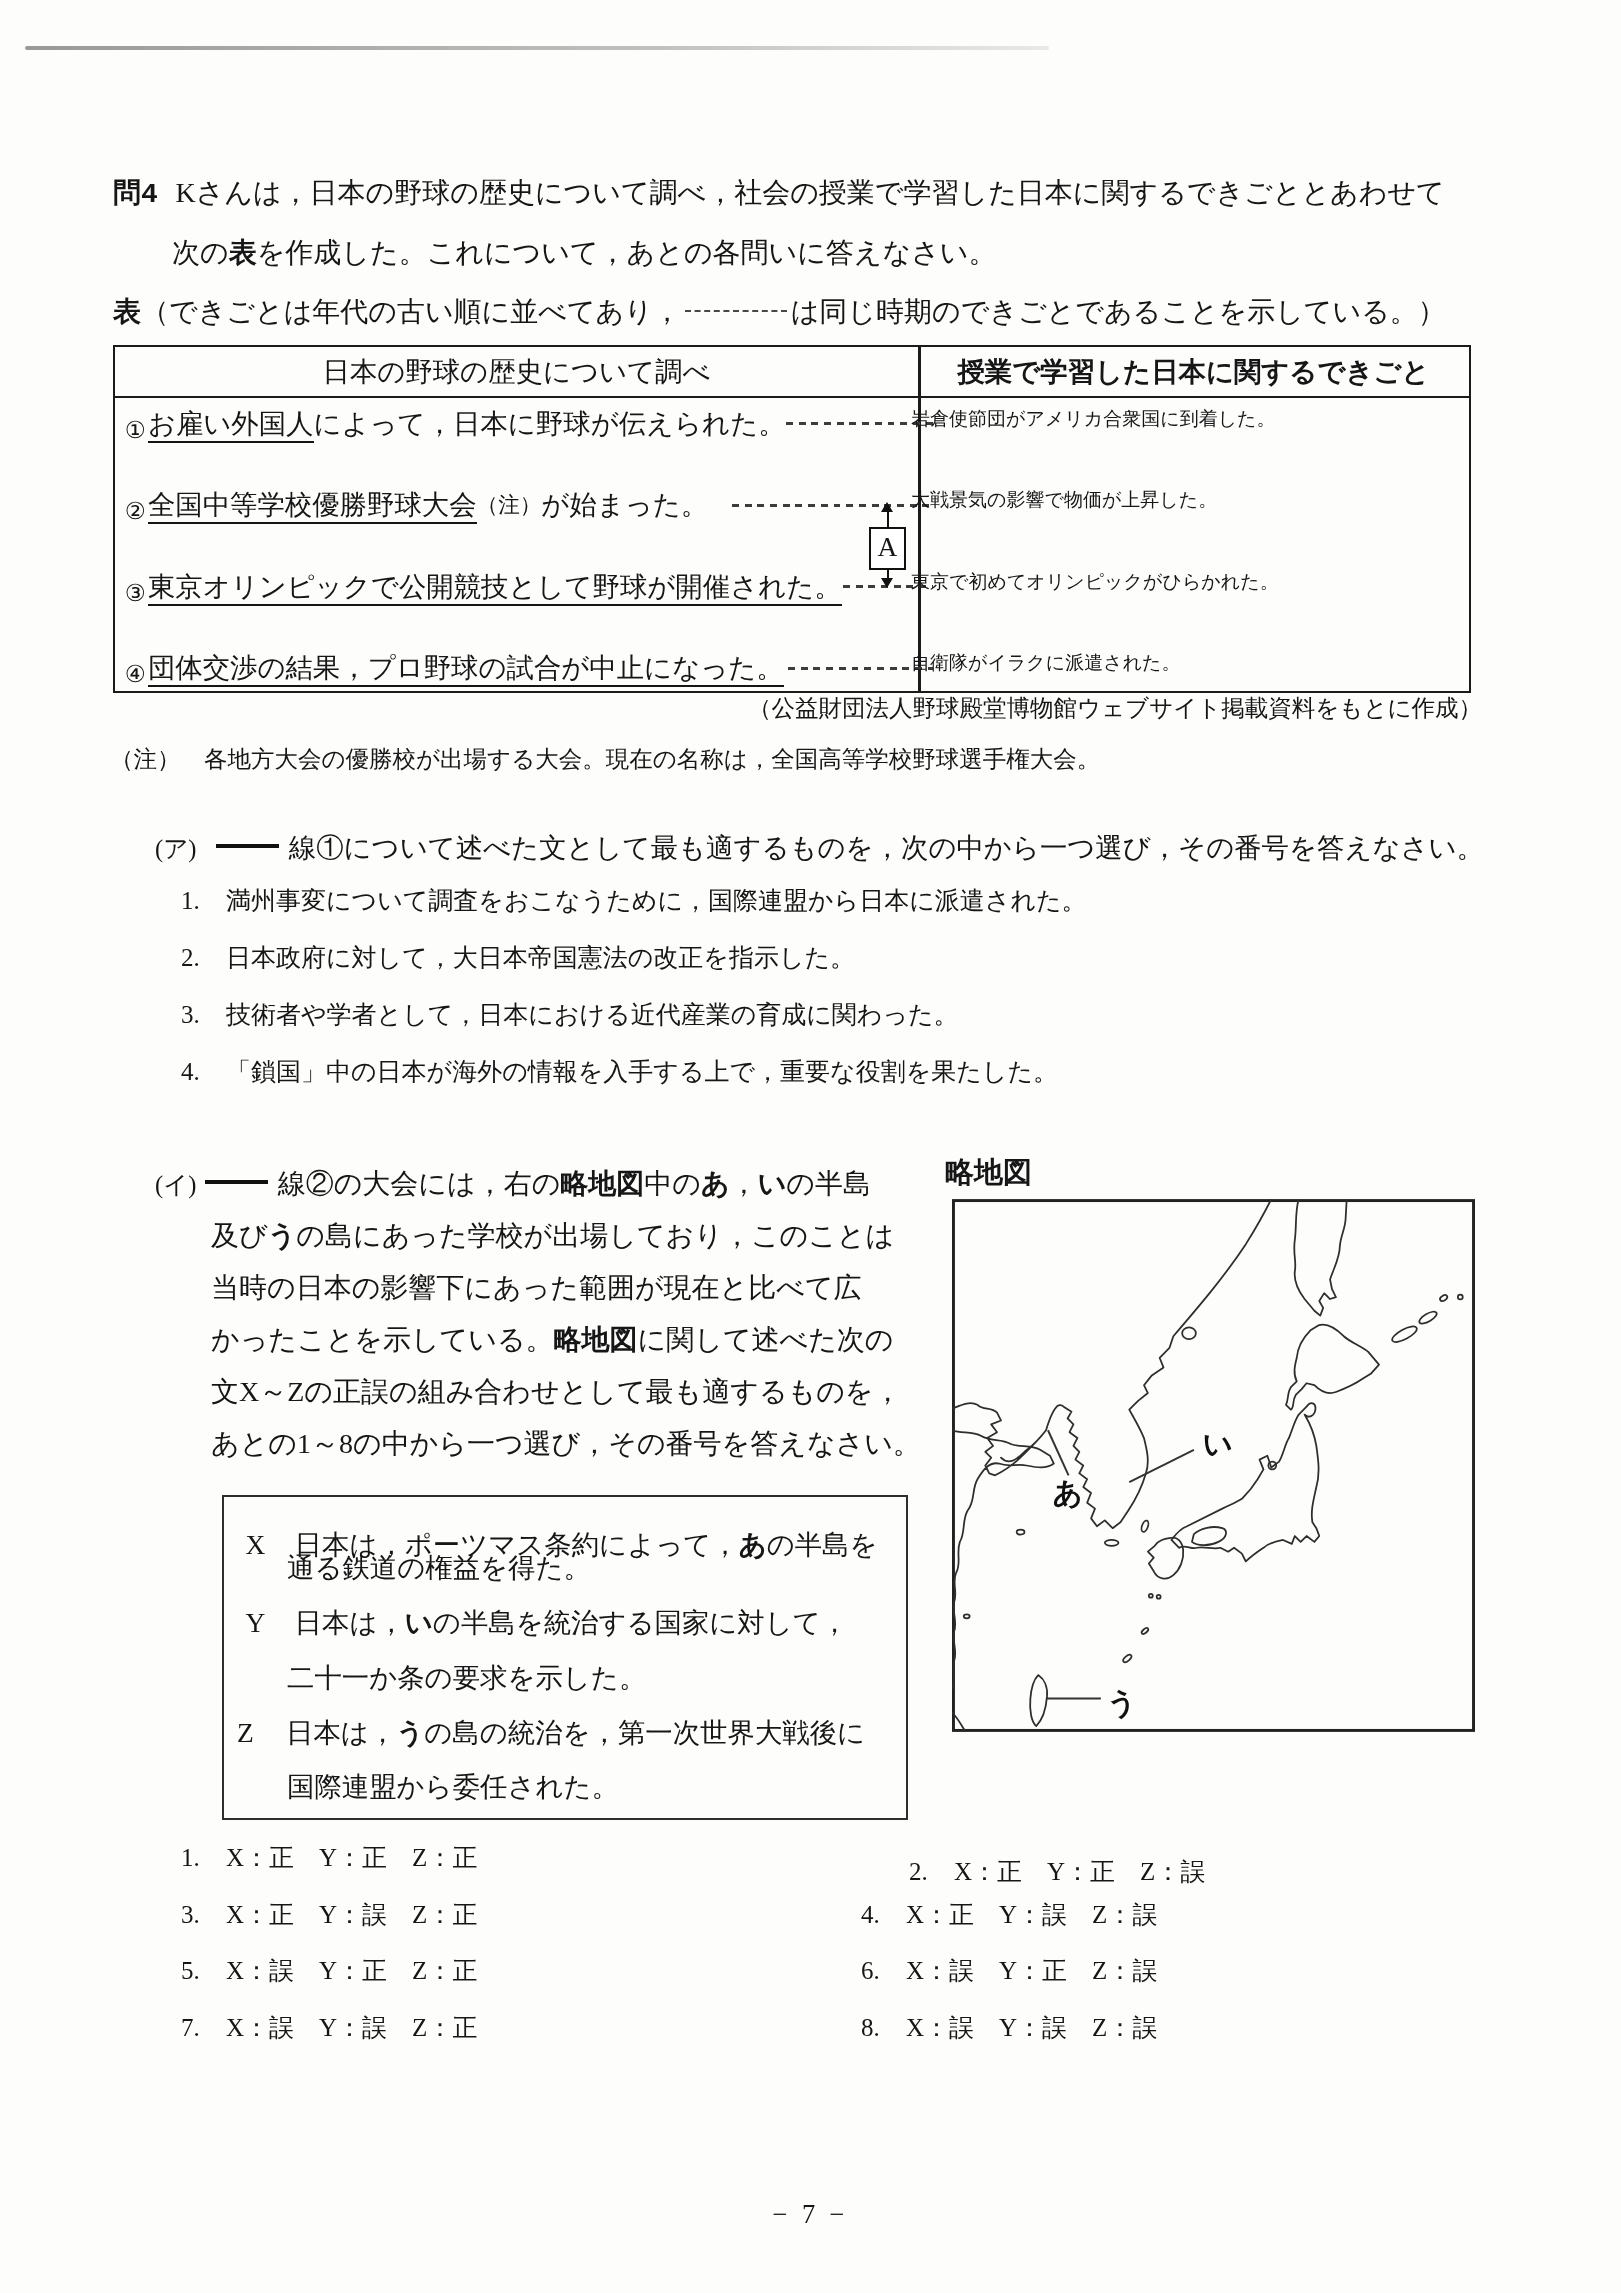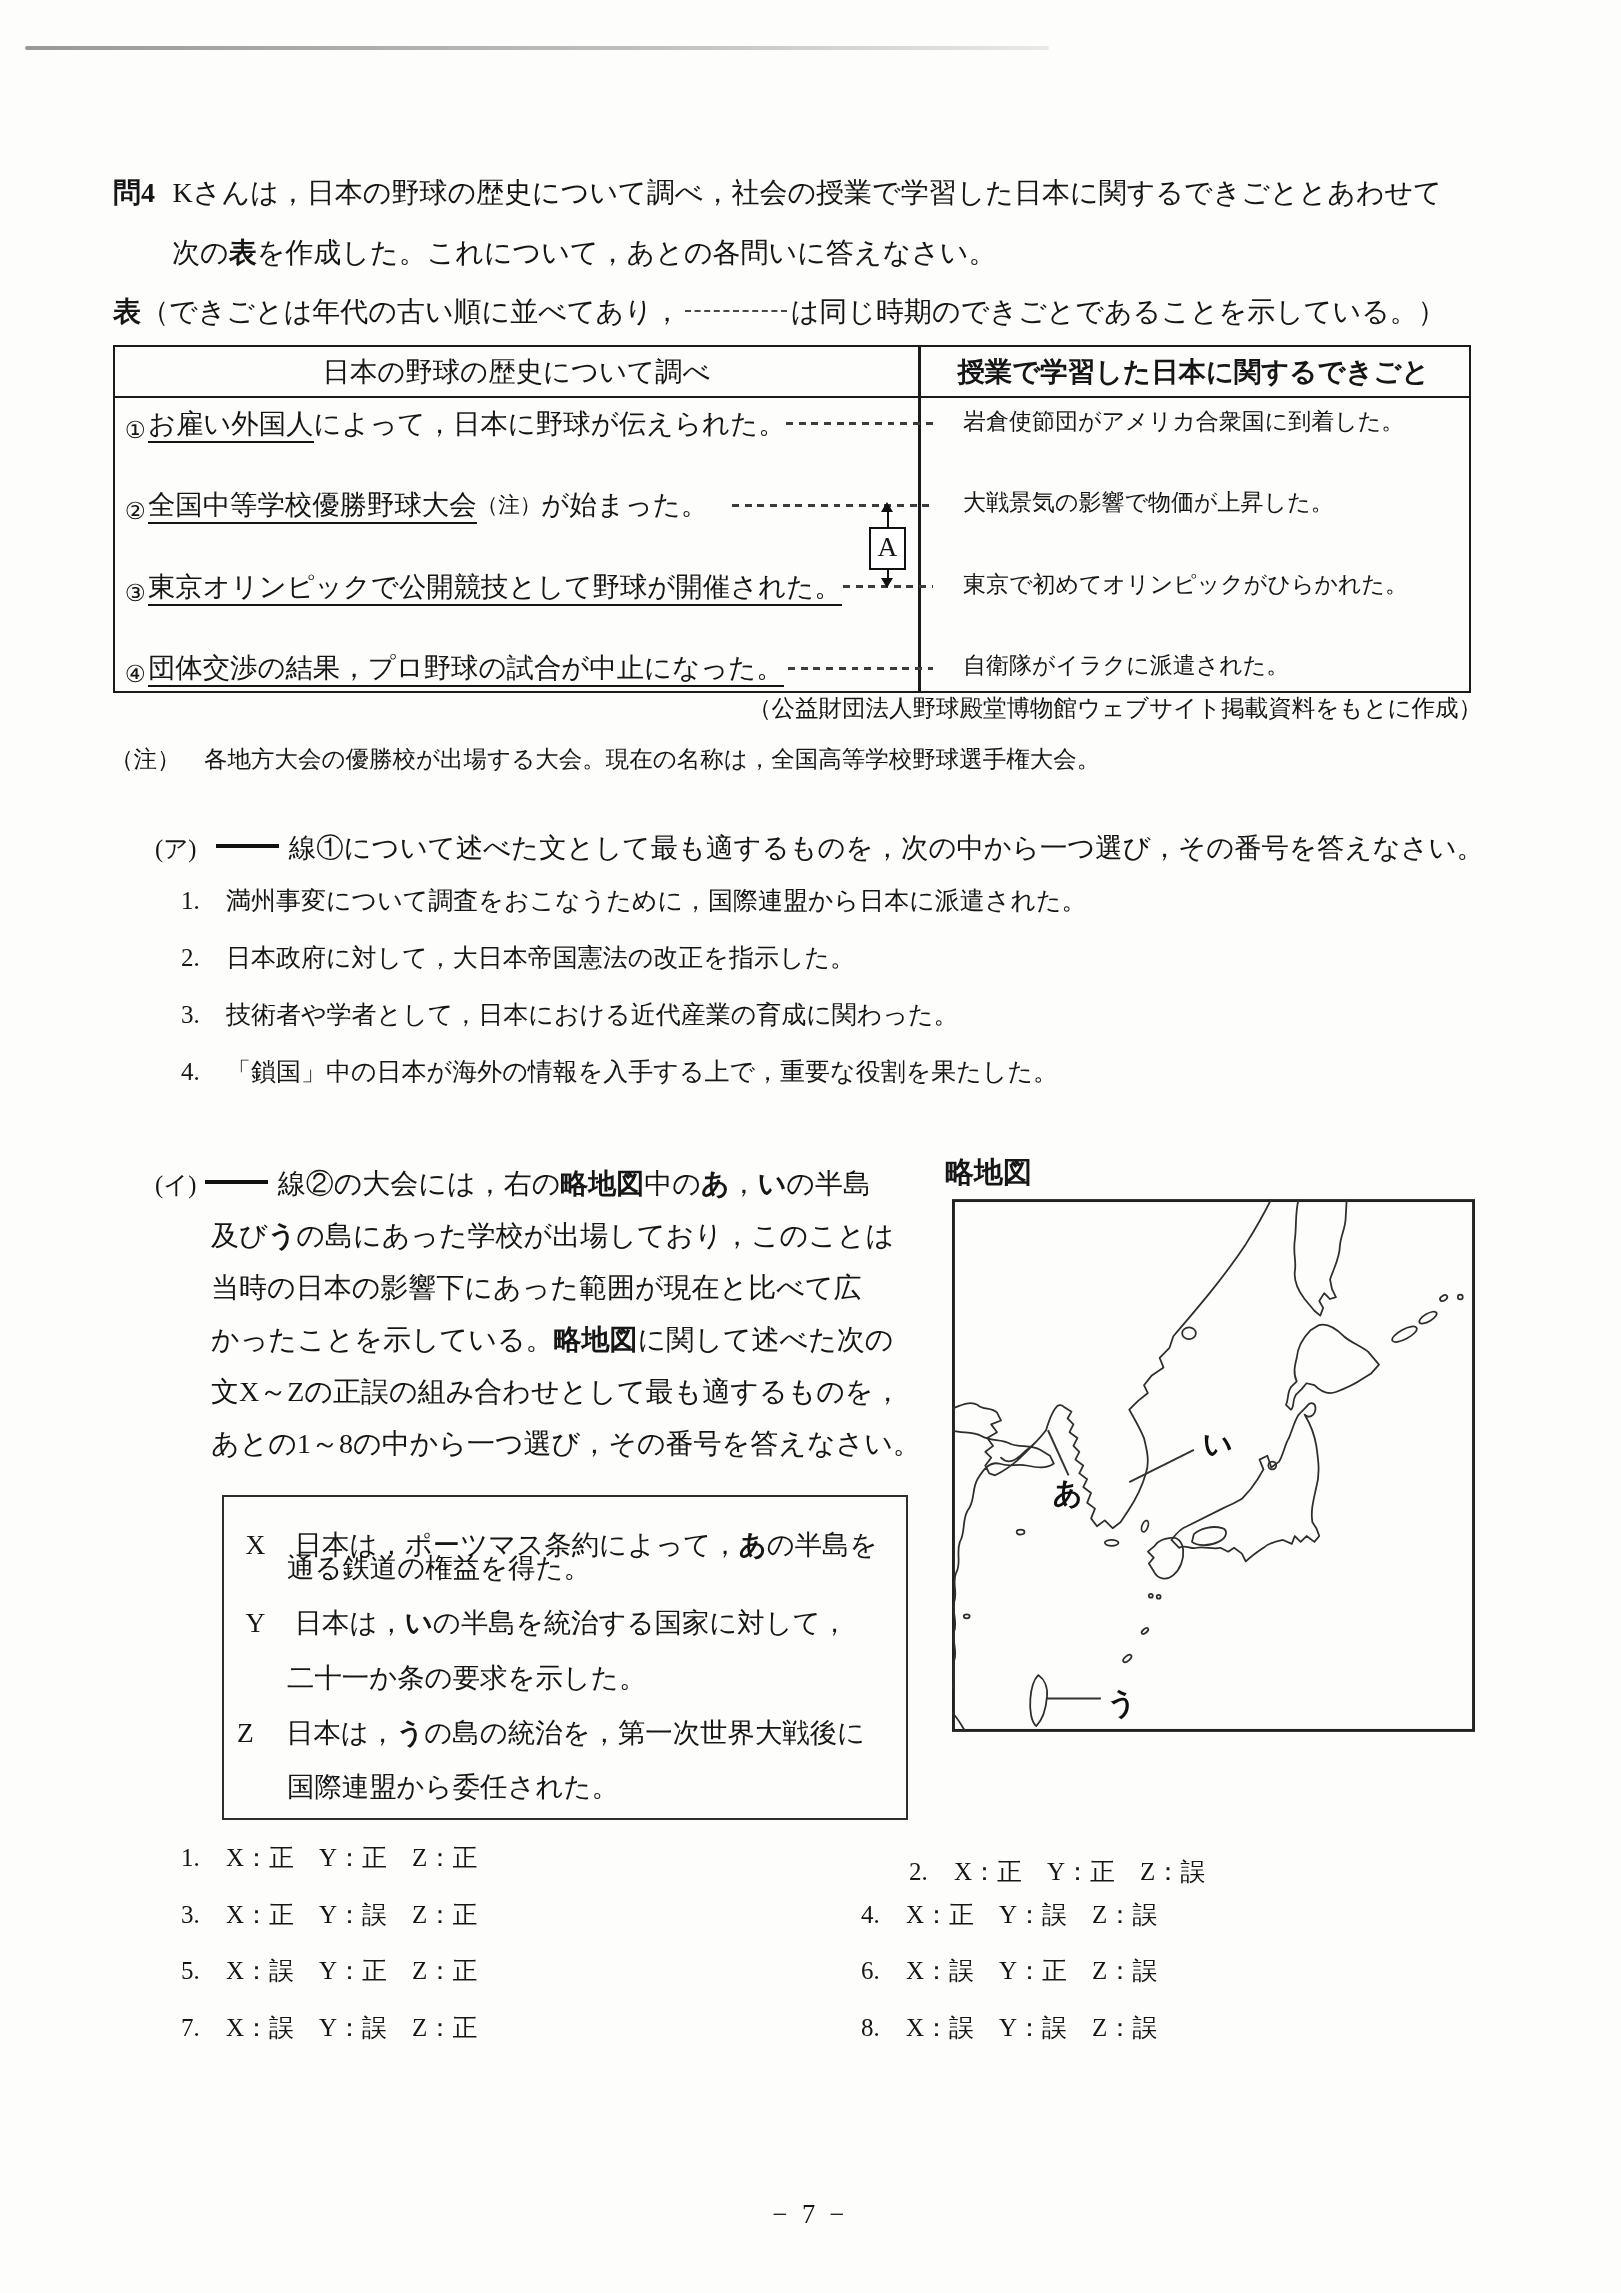--- a/index.html
+++ b/index.html
@@ -1,36 +1,36 @@
 <!DOCTYPE html>
 <html><head>
 <meta charset="utf-8">
 <style>
   html,body{margin:0;padding:0;background:#e8e8e8;}
   .page{position:relative;width:1621px;height:2294px;background:#fdfdfc;overflow:hidden;
         font-family:"Liberation Serif","DejaVu Serif",serif;color:#161616;}
   .abs{position:absolute;white-space:nowrap;}
-  .g{font-family:Liberation Serif, serif;font-weight:bold;}
+  .g{font-family:Liberation Mono, monospace;font-weight:bold;}
   .fs29{font-size:28px;line-height:39px;}
   .fs28{font-size:27.4px;line-height:35px;}
   .fs24{font-size:23.5px;line-height:29px;}
   .marker{font-size:24.5px;margin-right:15.7px;}
   .num-circ{font-size:23.5px;position:relative;top:4.9px;margin-right:2px;}
   .note-small{font-size:21.6px;position:relative;top:-2px;}
   .ul{border-bottom:2.9px solid #151515;padding-bottom:2px;}
   .capdash{display:inline-block;width:102px;height:0;border-top:2.9px dashed #474747;vertical-align:8.8px;margin:0 3.9px;}
   .ldash{display:inline-block;width:63px;height:3.9px;background:#111;vertical-align:8.8px;margin:0 9.8px 0 3.9px;}
   .rowdash{position:absolute;height:2.9px;z-index:1;
      background:repeating-linear-gradient(to right,#3c3c3c 0 6.9px,transparent 6.9px 12.7px);}
   .tbl{position:absolute;left:113px;top:345px;width:1354px;height:344px;border:2.9px solid #1b1b1b;}
   .tbl-head{position:absolute;left:0;top:0;width:100%;height:49px;border-bottom:2.9px solid #1b1b1b;}
   .th{position:absolute;top:6.9px;font-size:27.4px;text-align:center;}
   .tdivider{position:absolute;left:803px;top:0;width:2.5px;height:100%;background:#1b1b1b;}
   .trow-left{position:absolute;left:9.8px;font-size:27.4px;white-space:nowrap;z-index:2;}
-  .trow-right{position:absolute;left:848px;font-size:23px;white-space:nowrap;z-index:2;background:transparent;text-align:center;}
+  .trow-right{position:absolute;left:796px;font-size:19px;white-space:nowrap;z-index:2;background:transparent;text-align:center;}
   .arrow-line{position:absolute;left:5.9px;top:5.9px;width:2.5px;height:71px;background:#111;}
   .ah{position:absolute;width:0;height:0;border-left:6.9px solid transparent;border-right:6.9px solid transparent;}
   .ah-up{top:-2px;left:0;border-bottom:10.8px solid #111;}
   .ah-dn{bottom:-2px;left:0;border-top:10.8px solid #111;}
   .abox{position:absolute;left:754px;top:180px;width:33px;height:39px;background:#fff;border:2.5px solid #111;
         z-index:3;text-align:center;font-size:27.4px;line-height:37px;}
   .xyzbox{position:absolute;left:222px;top:1495px;width:682px;height:321px;border:2.5px solid #2e2e2e;}
   .xline{position:absolute;font-size:27.4px;white-space:nowrap;}
   .xlead{display:inline-block;width:49px;}
   .opt{position:absolute;font-size:25px;white-space:nowrap;}

